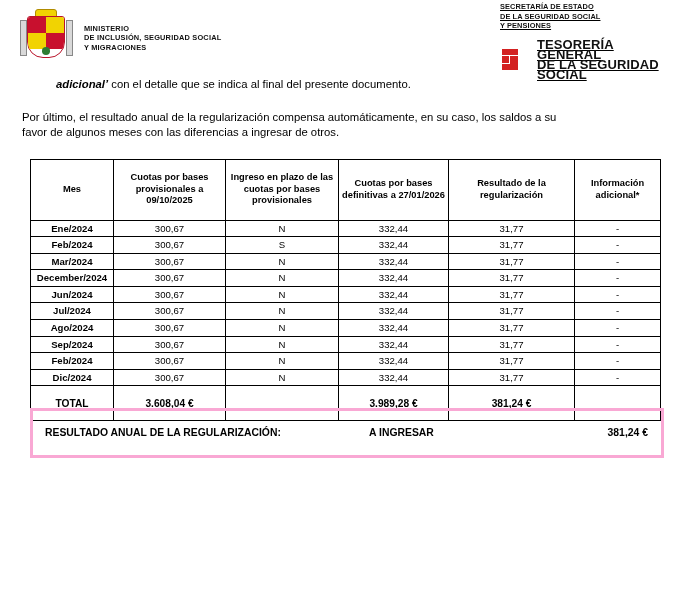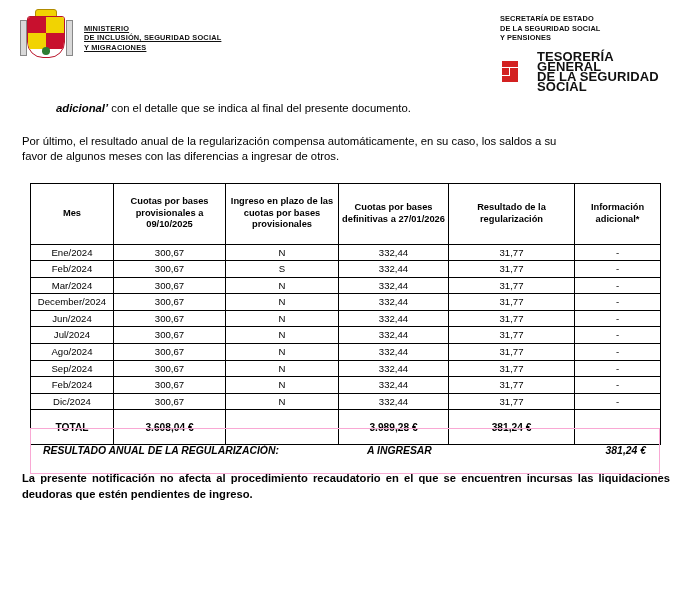--- a/index.html
+++ b/index.html
@@ -40,27 +40,27 @@
   }
   .ministry-text {
     margin-left: 10px;
     margin-top: 16px;
     font-size: 7.4px;
     line-height: 9.4px;
     font-weight: bold;
     letter-spacing: 0.2px;
     color: #111111;
     text-transform: uppercase;
+  }
+  .header-right {
+    position: absolute;
+    left: 500px;
+    top: 2px;
+    width: 180px;
     text-decoration: underline;
-  }
-  .header-right {
-    position: absolute;
-    left: 500px;
-    top: 14px;
-    width: 180px;
   }
   .sec-estado {
     font-size: 7.4px;
     line-height: 9.6px;
     font-weight: bold;
     color: #111111;
     text-transform: uppercase;
     letter-spacing: 0.1px;
   }
   .tgss-row {
@@ -81,21 +81,21 @@
     font-weight: bold;
     text-transform: uppercase;
     color: #111111;
     letter-spacing: 0.1px;
   }
 
   
   .content {
     position: absolute;
     left: 0;
-    top: 92px;
+    top: 68px;
     width: 606px;
   }
   .para {
     font-size: 11.3px;
     line-height: 15.5px;
     color: #000;
     margin: 0 22px;
   }
   .p-adicional {
     margin-top: 9px;
@@ -131,43 +131,42 @@
     line-height: 11.4px;
     height: 56px;
     padding: 2px 3px;
   }
   table.reg tbody td {
     height: 15.6px;
     line-height: 15.6px;
     font-size: 9.6px;
   }
   table.reg tbody td.month {
-    font-weight: normal;
+    font-weight: bold;
   }
   table.reg tbody tr.total td {
     height: 34px;
     font-weight: bold;
     font-size: 10.2px;
   }
   .col-mes { width: 83px; }
   .col-prov { width: 112px; }
   .col-plazo { width: 113px; }
   .col-def { width: 110px; }
   .col-res { width: 126px; }
   .col-info { width: 86px; }
 
   
   .result-box {
     position: absolute;
     left: 30px;
-    top: 428px;
+    top: 408px;
     width: 628px;
     height: 44px;
-    border: 1px solid #f9a8d4;
-    font-style: italic;
+    border: 3px solid #f9a8d4;
   }
   .result-inner {
     position: relative;
     height: 100%;
     font-size: 10.4px;
     font-weight: bold;
   }
   .result-label {
     position: absolute;
     left: 12px;
@@ -415,15 +414,14 @@
   </div>
 
   <div class="result-box">
     <div class="result-inner">
       <span class="result-label">RESULTADO ANUAL DE LA REGULARIZACIÓN:</span>
       <span class="result-value-text">A INGRESAR</span>
       <span class="result-amount">381,24 €</span>
     </div>
   </div>
 
-  <div class="footer-note">La presente notificación no afecta al procedimiento recaudatorio en el que se encuentren incursas las liquidaciones deudoras que estén pendientes de ingreso.</div>
 
 </div>
 
 </body></html>

